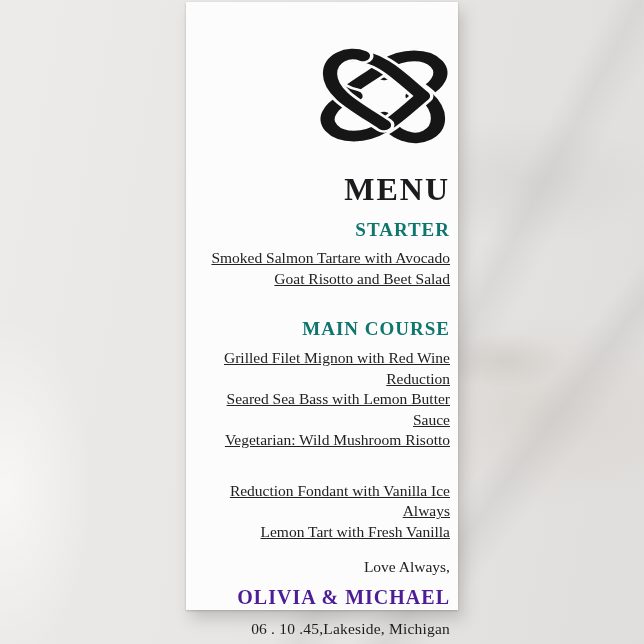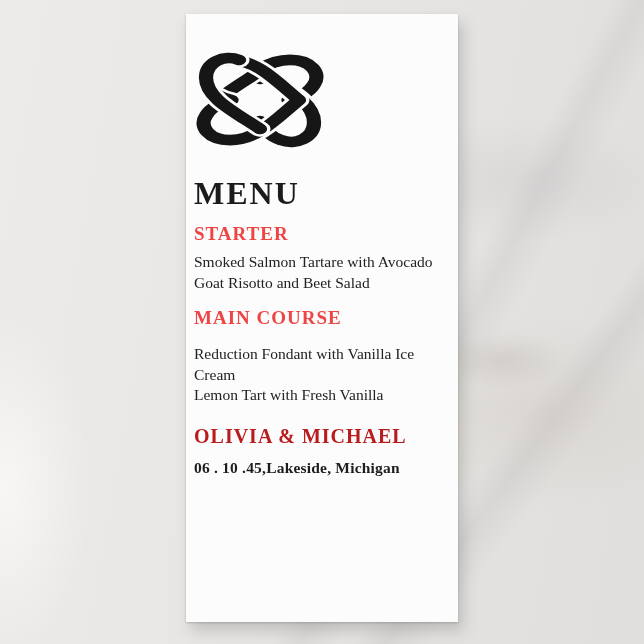--- a/index.html
+++ b/index.html
@@ -19,81 +19,82 @@
       radial-gradient(ellipse 190px 90px at 82% 28%, rgba(158,156,160,0.14), transparent 70%),
       radial-gradient(ellipse 120px 240px at 1% 76%, rgba(255,255,255,0.60), transparent 72%),
       radial-gradient(ellipse 90px 40px at 78% 56%, rgba(150,140,128,0.18), transparent 70%),
       linear-gradient(118deg, transparent 62%, rgba(148,146,150,0.12) 65%, transparent 69%),
       linear-gradient(127deg, transparent 74%, rgba(148,146,150,0.14) 77%, transparent 81%),
       linear-gradient(100deg, #edebe9 0%, #e8e6e4 45%, #e0dedc 100%);
   }
   .card {
     position: absolute;
     left: 186px;
-    top: 14px;
+    top: 2px;
     width: 272px;
     height: 608px;
     background: #fcfcfd;
     box-shadow:
       0 1px 2px rgba(100, 98, 96, 0.35),
       5px 9px 14px rgba(110, 108, 106, 0.30);
-    text-align: left;
+    text-align: right;
     color: #1d1d1f;
     box-sizing: border-box;
-    padding: 4px 8px;
+    padding: 12px 8px;
   }
   .ornament {
     margin-top: 33px;
     height: 98px;
     line-height: 0;
   }
   .menu-title {
     margin: 28px 0 0 0;
     font-size: 32px;
     line-height: 1.05;
     font-weight: 700;
     letter-spacing: 2px;
     color: #1b1b1d;
   }
-  .menu-section { margin-top: 15px; }
+  .menu-section { margin-top: 30px; }
   .menu-section:first-child { margin-top: 13px; }
   .section-heading {
     margin: 0;
     font-size: 19px;
     line-height: 1.1;
     font-weight: 700;
     letter-spacing: 1px;
-    color: #ef4444;
+    color: #0f766e;
   }
   .section-lines { margin-top: 8px; }
   .menu-line {
     font-size: 15.5px;
     line-height: 20.5px;
     white-space: nowrap;
     color: #222224;
+    text-decoration: underline;
   }
   .closing {
     margin-top: 15px;
     font-size: 15.5px;
     line-height: 20px;
     color: #222224;
   }
   .couple-names {
-    margin-top: 19px;
+    margin-top: 9px;
     font-size: 20px;
     line-height: 23px;
     font-weight: 700;
     letter-spacing: 1px;
-    color: #b91c1c;
+    color: #4c1d95;
   }
   .date-line {
     margin-top: 10px;
     font-size: 15.5px;
     line-height: 19px;
-    font-weight: 700;
+    font-weight: 400;
     letter-spacing: 0.2px;
     white-space: nowrap;
     color: #1d1d1f;
   }
 </style>
 </head>
 <body>
 
 <div class="stage">
   <div class="card">
@@ -122,28 +123,36 @@
   <section class="menu-section">
     <h2 class="section-heading">STARTER</h2>
     <div class="section-lines">
             <div class="menu-line">Smoked Salmon Tartare with Avocado</div>
             <div class="menu-line">Goat Risotto and Beet Salad</div>
           </div>
   </section>
 
   <section class="menu-section">
     <h2 class="section-heading">MAIN COURSE</h2>
+    <div class="section-lines">
+            <div class="menu-line">Grilled Filet Mignon with Red Wine</div>
+            <div class="menu-line">Reduction</div>
+            <div class="menu-line">Seared Sea Bass with Lemon Butter</div>
+            <div class="menu-line">Sauce</div>
+            <div class="menu-line">Vegetarian: Wild Mushroom Risotto</div>
+          </div>
   </section>
 
   <section class="menu-section">
     <div class="section-lines">
             <div class="menu-line">Reduction Fondant with Vanilla Ice</div>
-            <div class="menu-line">Cream</div>
+            <div class="menu-line">Always</div>
             <div class="menu-line">Lemon Tart with Fresh Vanilla</div>
           </div>
   </section>
 </div>
 
+    <div class="closing">Love Always,</div>
     <div class="couple-names">OLIVIA &amp; MICHAEL</div>
     <div class="date-line">06 . 10 .45,Lakeside, Michigan</div>
 
   </div>
 </div>
 
 </body></html>

